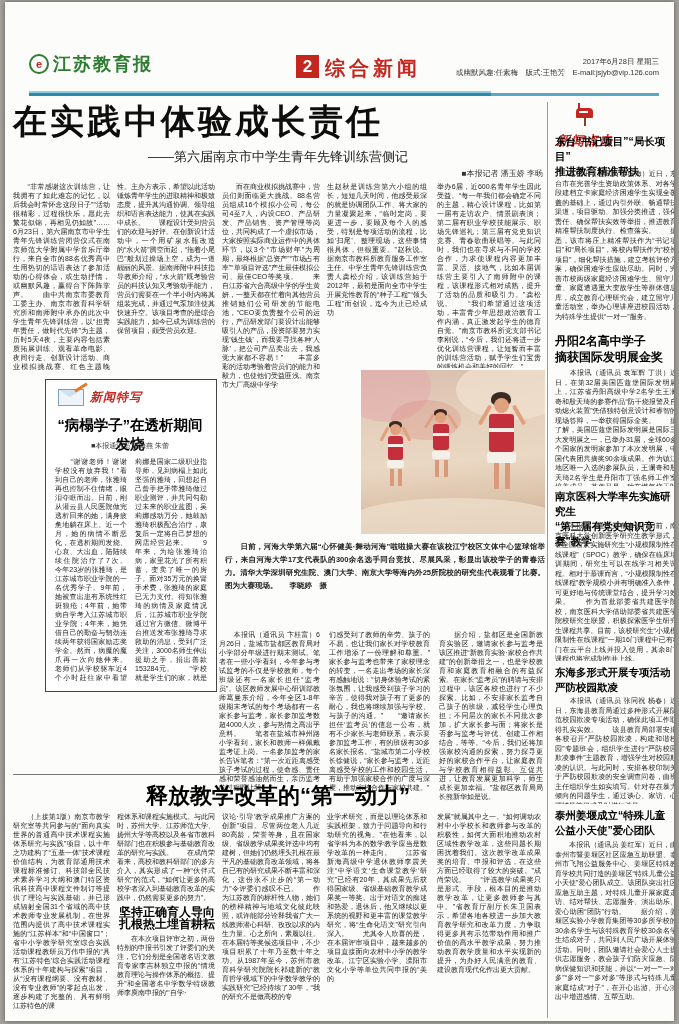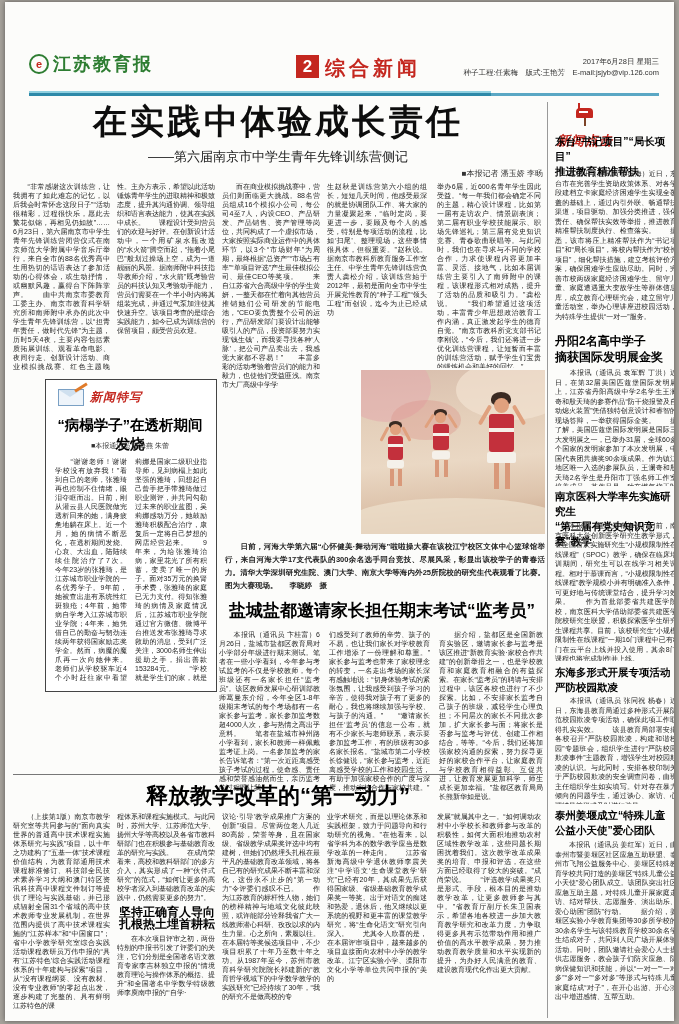--- a/index.html
+++ b/index.html
@@ -13,21 +13,21 @@
   .logo-em{width:16px;height:16px;border:2px solid #2e7d32;border-radius:50%;color:#c4271f;
            font-size:11px;font-weight:bold;text-align:center;line-height:16px;}
   .logo-txt{font-family:"DejaVu Serif",serif;font-size:18px;font-weight:bold;color:#2e7d32;letter-spacing:2px;}
   .badge{left:291px;top:53px;width:23px;height:23px;background:#c4271f;color:#fff;
          font-size:17px;font-weight:bold;text-align:center;line-height:23px;}
   .section{left:320px;top:53px;font-size:20px;font-weight:900;color:#c4271f;letter-spacing:4px;}
   .dateline{left:430px;top:54px;width:224px;text-align:right;color:#333;font-size:7.5px;line-height:11px;}
   .rule-a{left:24px;top:89px;width:462px;height:5px;background:linear-gradient(#8fcfdf 0 35%,#2d89a8 35% 100%);}
   .rule-b{left:486px;top:91px;width:168px;height:3px;background:#5aa7c4;}
   
-  .hl{left:8px;top:98px;width:530px;text-align:center;font-size:34px;line-height:42px;
+  .hl{left:8px;top:98px;width:530px;text-align:left;font-size:34px;line-height:42px;
       font-weight:900;color:#0d0d0d;letter-spacing:3px;}
   .sub{left:8px;top:146px;width:530px;text-align:center;font-size:13px;color:#222;}
   .byl{left:8px;top:166px;width:530px;text-align:right;font-size:8px;color:#333;}
   .col{font-size:7px;line-height:9px;text-align:justify;color:#1c1c1c;overflow:hidden;}
   .mc1{left:8px;top:180px;width:97px;height:190px;}
   .mc2{left:112px;top:180px;width:98px;height:190px;}
   .mc3{left:217px;top:180px;width:98px;height:348px;}
   .mc4{left:322px;top:180px;width:100px;height:186px;}
   .mc5{left:432px;top:180px;width:104px;height:186px;}
   
@@ -122,21 +122,21 @@
   <div class="paper">
 
     <div class="abs logo">
       <span class="logo-em">e</span>
       <span class="logo-txt">江苏教育报</span>
     </div>
     <div class="abs badge">2</div>
     <div class="abs section">综合新闻</div>
     <div class="abs dateline">
       <div>2017年6月28日  星期三</div>
-      <div>种子工程:任素梅　版式:王艳芳　E-mail:jsjyb@vip.126.com</div>
+      <div>或幽默风趣:任素梅　版式:王艳芳　E-mail:jsjyb@vip.126.com</div>
     </div>
     <div class="abs rule-a"></div>
     <div class="abs rule-b"></div>
 
     <div class="abs hl">在实践中体验成长责任</div>
     <div class="abs sub">——第六届南京市中学生青年先锋训练营侧记</div>
     <div class="abs byl">■本报记者  潘玉娇  李旸</div>
     <div class="abs col mc1">　　“非常感谢这次训练营，让我拥有了如此难忘的记忆，以后我会时常怀念这段日子”“活动很精彩，过程很快乐，愿此去繁花似锦，再相见仍如故”……6月23日，第六届南京市中学生青年先锋训练营闭营仪式在南京师范大学附属中学音乐厅举行，来自全市的88名优秀高中生用热切的话语表达了参加活动的心得体会，或生动抒情，或幽默风趣，赢得台下阵阵掌声。　　由中共南京市委教育工委主办、南京市教育科学研究所和南师附中承办的此次中学生青年先锋训练营，以“担青年责任，做时代先锋”为主题，历时5天4夜，主要内容包括素质拓展训练、观看革命电影、夜间行走、创新设计活动、商业模拟挑战赛、红色主题晚会、读书交流会等内容，颇具挑战性、竞争性和对抗</div>
     <div class="abs col mc2">性。主办方表示，希望以此活动锤炼青年学生的进取精神和极致态度，提升其沟通协调、领导组织和语言表达能力，使其在实践中成长。　　课程设计受到营员们的欢迎与好评。在创新设计活动中，一个用矿泉水瓶改造的“水火箭”腾空而起，“拖着小尾巴”般划过操场上空，成为一道靓丽的风景。据南师附中科技指导教师介绍，“水火箭”既考验营员的科技认知又考验动手能力，营员们需要在一个半小时内将其组装完成，并通过气泵加注使其快速升空。该项目考查的是综合实践能力，如今已成为训练营的保留项目，颇受营员欢迎。</div>
     <div class="abs col mc3">　　而在商业模拟挑战赛中，营员们则面临更大挑战。88名营员组成16个模拟小公司，每公司4至7人，内设CEO、产品研发、产品销售、资产管理等岗位，共同构成了一个虚拟市场，大家按照实际商业运作中的具体环节，以3个“市场财年”为周期，最终根据“总资产”“市场占有率”“单项目评选”产生最佳模拟公司、最佳CEO等奖项。　　来自江苏省六合高级中学的学生黄妍，一整天都在忙着向其他营员推销她们公司研发的节能电池，“CEO要负责整个公司的运行，产品研发部门要设计出能够吸引人的产品，投资部要努力实现‘钱生钱’，而我要寻找各种‘人脉’，把公司产品卖出去，我感觉大家都不容易！”　　丰富多彩的活动考验着营员们的能力和毅力，也使他们受益匪浅。南京市大厂高级中学学</div>
@@ -196,21 +196,20 @@
           <span class="leg l"></span>
             <span class="leg r"></span>
         </div>
       </div>
     </div>
     <div class="abs cap">
       <span>　　日前，河海大学第六届“心怀健美·舞动河海”啦啦操大赛在该校江宁校区文体中心篮球馆举行，来自河海大学17支代表队的300余名选手同台竞技、尽展风采，彰显出该校学子的青春活力。清华大学深圳研究生院、澳门大学、南京大学等海内外25所院校的研究生代表观看了比赛。图为大赛现场。</span>
       <span class="credit">李晓婷　摄</span>
     </div>
 
-    <div class="abs ex-title">盐城盐都邀请家长担任期末考试“监考员”</div>
     <div class="abs col ec1">　　本报讯（通讯员  卞桂富）6月26日，盐城市盐都区教育局对小学部分年级进行期末测试。笔者在一些小学看到，今年参与考试监考的不仅是学校教师，每个班级还有一名家长担任“监考员”。该区教师发展中心研训部教师葛曼东介绍，今年全区1-8年级期末考试的每个考场都有一名家长参与监考，家长参加监考数超4000人次，参与热情之高出乎意料。　　笔者在盐城市神州路小学看到，家长和教师一样佩戴监考证上岗。一名参加监考的家长告诉笔者：“第一次近距离感受孩子考试的过程，使命感、责任感和荣誉感油然而生，亲历监考的过程既让我</div>
     <div class="abs col ec2">们感受到了教师的辛劳、孩子的不易，也让我们家长对学校教育工作增添了一份理解和尊重。”　　家长参与监考也带来了家校理念的转变，一名走出考场的家长深有感触地说：“切身体验考试的紧张氛围，让我感受到孩子学习的辛苦，使得我对孩子有了更多的耐心，我也将继续加强与学校、与孩子的沟通。”　　“邀请家长担任‘监考员’的信息一公布，就有不少家长与老师联系，表示要参加监考工作，有的班级有30多名家长报名。”盐城市第二小学校长徐健说，“家长参与监考，近距离感受学校的工作和校园生活，有助于加强家校合作的广度与深度，推动家校合作与家校共建。”</div>
     <div class="abs col ec3">　　据介绍，盐都区是全国新教育实验区，邀请家长参与监考是该区推进“新教育实验·家校合作共建”的创新举措之一，也是学校教育和家庭教育相融合的有益探索。在家长“监考员”的聘请与安排过程中，该区各校也进行了不少探索。比如，不安排家长监考自己孩子的班级，减轻学生心理负担；不同层次的家长不同批次参加，扩大家长参与面；将家长是否参与监考与评优、创建工作相结合，等等。“今后，我们还将加强家校沟通的探索，努力探寻更好的家校合作平台，让家庭教育与学校教育相得益彰、互促共进，让教育发展更加科学，师生成长更加幸福。”盐都区教育局局长熊新华如是说。</div>
 
     <div class="abs hsep"></div>
 
     <div class="abs rf-title">释放教学改革的“第一动力”</div>
     <div class="abs col rc1">　　（上接第1版）南京市教学研究室等共同参与的“面向真实世界的普通高中技术课程实施体系研究与实践”项目，以十年之功建构了“五基一体”技术课程价值结构，为教育部通用技术课程标准修订、科技部全民技术素养学习大纲和澳门特区资讯科技高中课程文件制订等提供了理论与实践基础，并已形成辐射全国31个省域的高中技术教师专业发展机制，在世界范围内提供了高中技术课程实施的“江苏样本”和“中国窗口”；省中小学教学研究室综合实践活动课程教研员万伟申报的“具有‘江苏特色’综合实践活动课程体系的十年建构与探索”项目，从“没有课程纲要、没有教材、没有专业教师”的零起点出发，逐步构建了完整的、具有鲜明江苏特色的课</div>
     <div class="abs col rc2">
       <span>程体系和课程实施模式。与此同时，苏州大学、江苏师范大学、扬州大学等高校以及各省市教科研部门也在积极参与基础教育改革的研究与实践。　　在成尚荣看来，高校和教科研部门的多方介入，其实形成了一种“伙伴式研究”的范式，“如何让更多的高校学者深入到基础教育改革的实践中，仍然需要更多的努力”。</span>

